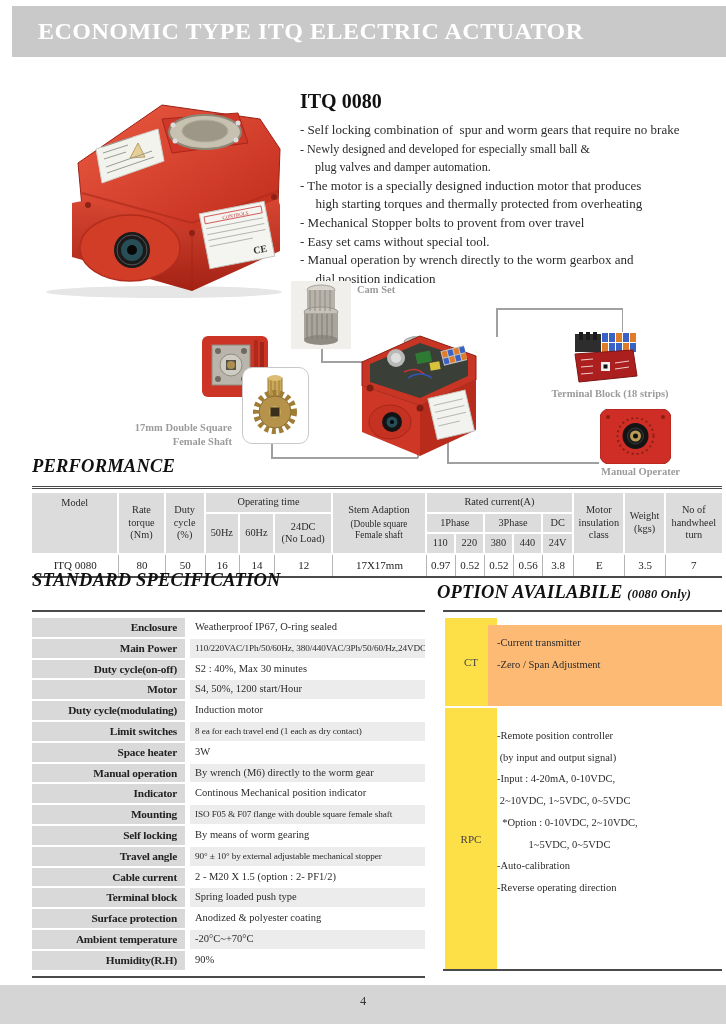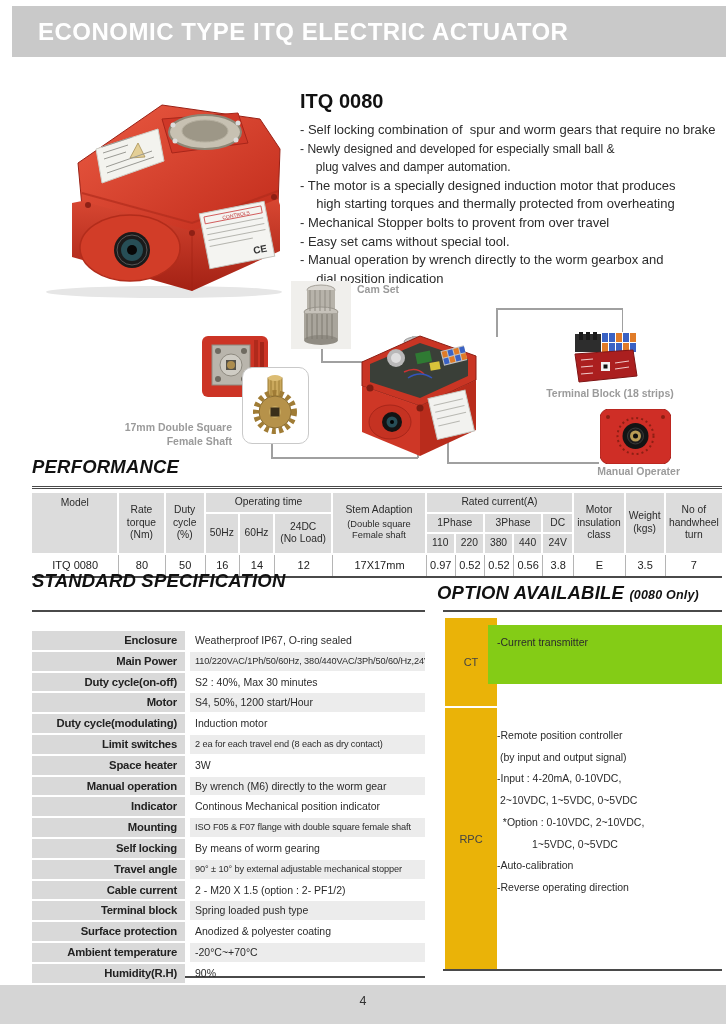--- a/index.html
+++ b/index.html
@@ -1,17 +1,17 @@
 <!DOCTYPE html>
 <html><head>
 <meta charset="utf-8">
 <style>
   html,body{margin:0;padding:0;background:#fff;}
   .page{position:relative;width:726px;height:1024px;background:#fff;overflow:hidden;
-        font-family:Liberation Sans, sans-serif;color:#222;}
+        font-family:Liberation Serif, serif;color:#222;}
   
   .banner{position:absolute;left:12px;top:6px;right:0;height:51px;background:#c9c9c9;}
   .banner span{display:block;line-height:51px;padding-left:26px;font-size:24px;font-weight:bold;
         color:#fff;letter-spacing:.5px;}
   
   .hero{position:absolute;left:42px;top:85px;width:256px;height:215px;}
   .intro{position:absolute;left:300px;top:90px;width:422px;}
   .intro h1{margin:0 0 8px 0;font-size:20px;font-weight:bold;color:#111;}
   .features{list-style:none;margin:0;padding:0;font-size:13px;line-height:18.6px;color:#2b2b2b;}
   .features li{white-space:pre-wrap;padding-left:9px;text-indent:-9px;}
@@ -37,40 +37,40 @@
   table.perf th.vt{vertical-align:top;padding-top:4px;}
   table.perf th.nr{border-right:0;}
   table.perf .ml{white-space:pre-line;}
   .stem-t{font-size:10.3px;}
   .stem-s{font-size:9.3px;white-space:pre-line;line-height:11.5px;margin-top:2px;}
   table.perf td{background:#fff;font-size:11px;text-align:center;padding:4px 0 5px 0;
         border-right:1px solid #b5b5b5;}
   table.perf td.nr{border-right:0;}
   
   .spec-wrap{position:absolute;left:32px;top:610px;width:393px;height:368px;box-sizing:border-box;
-        border-top:2px solid #4a4a4a;border-bottom:2px solid #4a4a4a;padding-top:19px;}
+        border-top:2px solid #4a4a4a;border-bottom:2px solid #4a4a4a;padding-top:6px;}
   .spec-row{display:flex;height:18.8px;margin-bottom:2px;}
   .spec-label{width:153px;background:#d9d9d9;font-size:11.3px;font-weight:bold;color:#222;
         text-align:right;padding-right:8px;line-height:18.8px;letter-spacing:-.2px;
         box-sizing:border-box;margin-right:5px;}
   .spec-val{flex:1;font-size:10.5px;line-height:18.8px;color:#2b2b2b;padding-left:5px;
         white-space:nowrap;overflow:hidden;}
   .spec-rows .spec-row:nth-child(even) .spec-val{background:#ececec;}
   .spec-rows .spec-row:nth-child(2) .spec-val,
   .spec-rows .spec-row:nth-child(6) .spec-val,
   .spec-rows .spec-row:nth-child(10) .spec-val,
   .spec-rows .spec-row:nth-child(12) .spec-val{font-size:9.2px;letter-spacing:-.1px;}
   
   .opt-wrap{position:absolute;left:443px;top:610px;width:279px;height:361px;box-sizing:border-box;
         border-top:2px solid #4a4a4a;border-bottom:2px solid #4a4a4a;}
-  .opt-label{position:absolute;left:2px;width:52px;background:#eab308;color:#444;
+  .opt-label{position:absolute;left:2px;width:52px;background:#fde047;color:#444;
         font-size:11px;display:flex;align-items:center;justify-content:center;}
   .opt-label.ct{top:6px;height:88px;}
   .opt-label.rpc{top:96px;height:261px;}
-  .opt-ct-box{position:absolute;left:45px;right:0;top:13px;height:59px;background:#84cc16;
+  .opt-ct-box{position:absolute;left:45px;right:0;top:13px;height:81px;background:#fdba74;
         padding:7px 0 0 9px;box-sizing:border-box;}
   .opt-rpc-box{position:absolute;left:45px;right:0;top:96px;padding:17px 0 0 9px;box-sizing:border-box;}
   .opt-line{font-size:10.5px;line-height:21.7px;color:#2b2b2b;white-space:pre-wrap;}
   
   .footer{position:absolute;left:0;right:0;top:985px;bottom:0;background:#d5d5d5;
         text-align:center;font-size:12.5px;color:#333;padding-top:9px;box-sizing:border-box;}
 </style>
 </head>
 <body>
 
@@ -403,21 +403,21 @@
         <div class="spec-row">
         <div class="spec-label">Motor</div>
         <div class="spec-val">S4, 50%, 1200 start/Hour</div>
       </div>
         <div class="spec-row">
         <div class="spec-label">Duty cycle(modulating)</div>
         <div class="spec-val">Induction motor</div>
       </div>
         <div class="spec-row">
         <div class="spec-label">Limit switches</div>
-        <div class="spec-val">2 ea for each travel end (8 each as dry contact)</div>
+        <div class="spec-val">8 ea for each travel end (1 each as dry contact)</div>
       </div>
         <div class="spec-row">
         <div class="spec-label">Space heater</div>
         <div class="spec-val">3W</div>
       </div>
         <div class="spec-row">
         <div class="spec-label">Manual operation</div>
         <div class="spec-val">By wrench (M6) directly to the worm gear</div>
       </div>
         <div class="spec-row">
@@ -461,20 +461,21 @@
 
   <h2 class="sec-h" style="left:437px;top:582px">
     <span>OPTION AVAILABILE</span>
     <span class="opt-sub">(0080 Only)</span>
   </h2>
   <div class="opt-wrap">
     <div class="opt-label ct">CT</div>
     <div class="opt-ct-box">
 
     <div class="opt-line">-Current transmitter</div>
+        <div class="opt-line">-Zero / Span Adjustment</div>
       </div>
     <div class="opt-label rpc">RPC</div>
     <div class="opt-rpc-box">
 
     <div class="opt-line">-Remote position controller</div>
         <div class="opt-line"> (by input and output signal)</div>
         <div class="opt-line">-Input : 4-20mA, 0-10VDC,</div>
         <div class="opt-line"> 2~10VDC, 1~5VDC, 0~5VDC</div>
         <div class="opt-line">  *Option : 0-10VDC, 2~10VDC,</div>
         <div class="opt-line">            1~5VDC, 0~5VDC</div>

